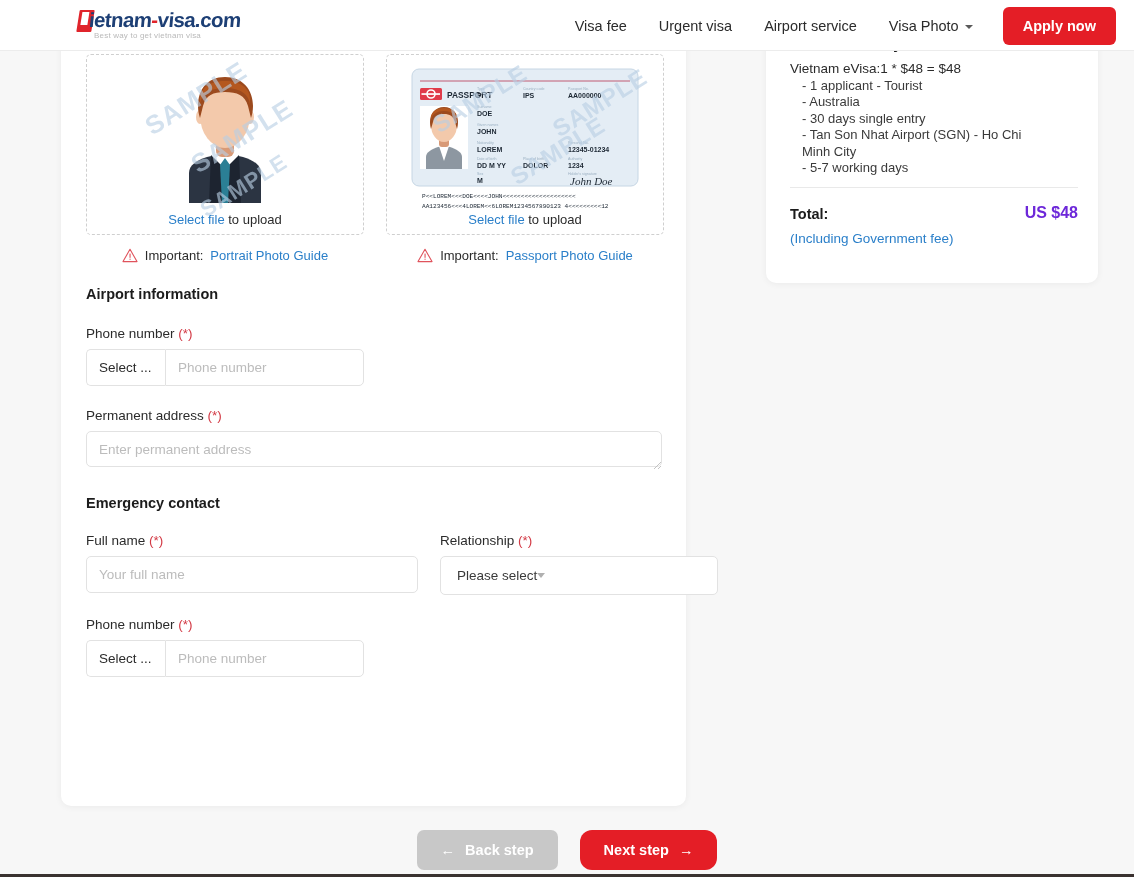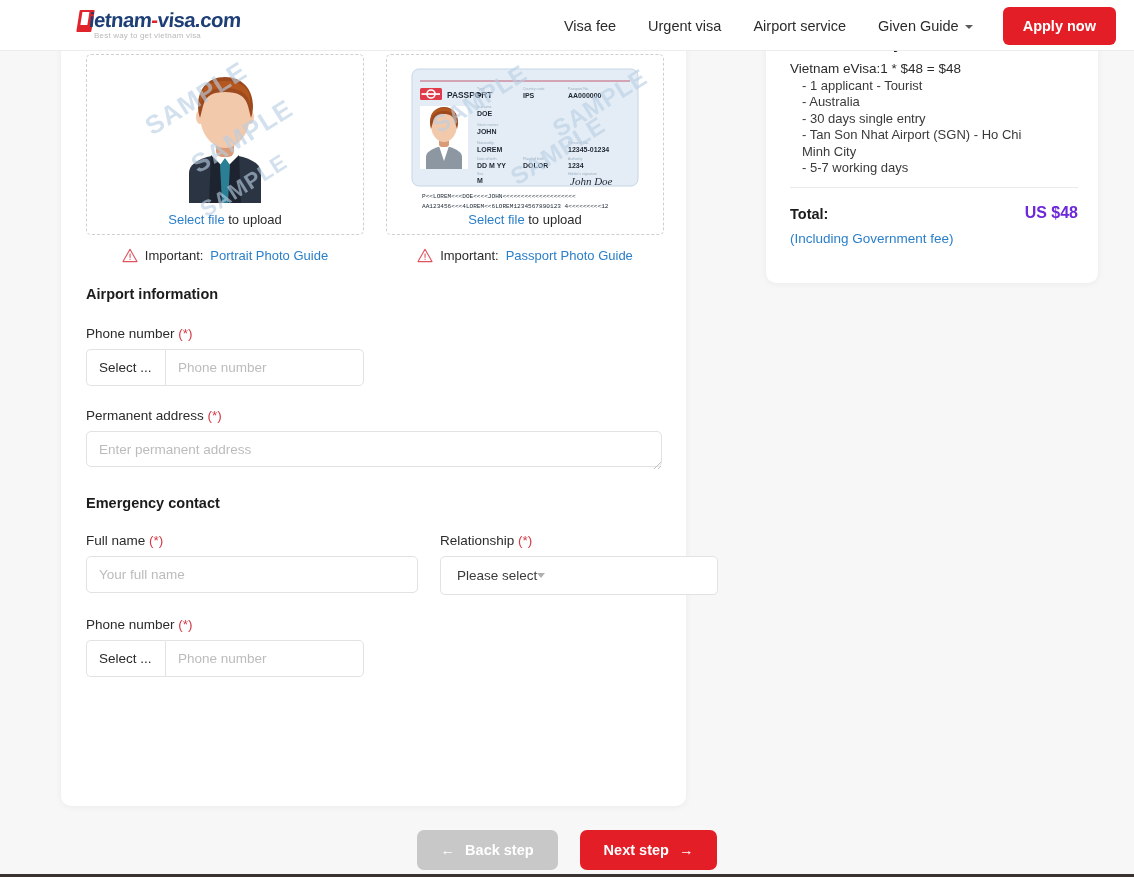--- a/index.html
+++ b/index.html
@@ -178,21 +178,21 @@
     display: flex; justify-content: center; gap: 22px;
   }
   .btn-back {
     background: #c8c8c8; color: #ffffff; font-size: 14.5px; font-weight: bold;
     border: none; border-radius: 7px; padding: 0 24px; height: 40px;
     display: flex; align-items: center; gap: 10px; cursor: pointer;
     font-family: "Liberation Sans", sans-serif;
   }
   .btn-next {
     background: #e41e26; color: #ffffff; font-size: 14.5px; font-weight: bold;
-    border: none; border-radius: 7px; padding: 0 24px; height: 40px;
+    border: none; border-radius: 12px; padding: 0 24px; height: 40px;
     display: flex; align-items: center; gap: 10px; cursor: pointer;
     font-family: "Liberation Sans", sans-serif;
   }
   .bottom-rule { position: absolute; left: 0; top: 874px; width: 1134px; height: 3px; background: #3a3230; }
   .mb8 { margin-bottom: 8px; }
 </style>
 </head>
 <body>
 
 <div class="site-header">
@@ -206,21 +206,21 @@
     <div class="nav-item">
       <span>Visa fee</span>
     </div>
     <div class="nav-item">
       <span>Urgent visa</span>
     </div>
     <div class="nav-item">
       <span>Airport service</span>
     </div>
     <div class="nav-item">
-      <span>Given Guide</span>
+      <span>Visa Photo</span>
       <span class="caret-dn"></span>
     </div>
     <button class="apply-btn">Apply now</button>
   </div>
 </div>
 
 <div class="main-card">
 
   <div class="uploads">
 

